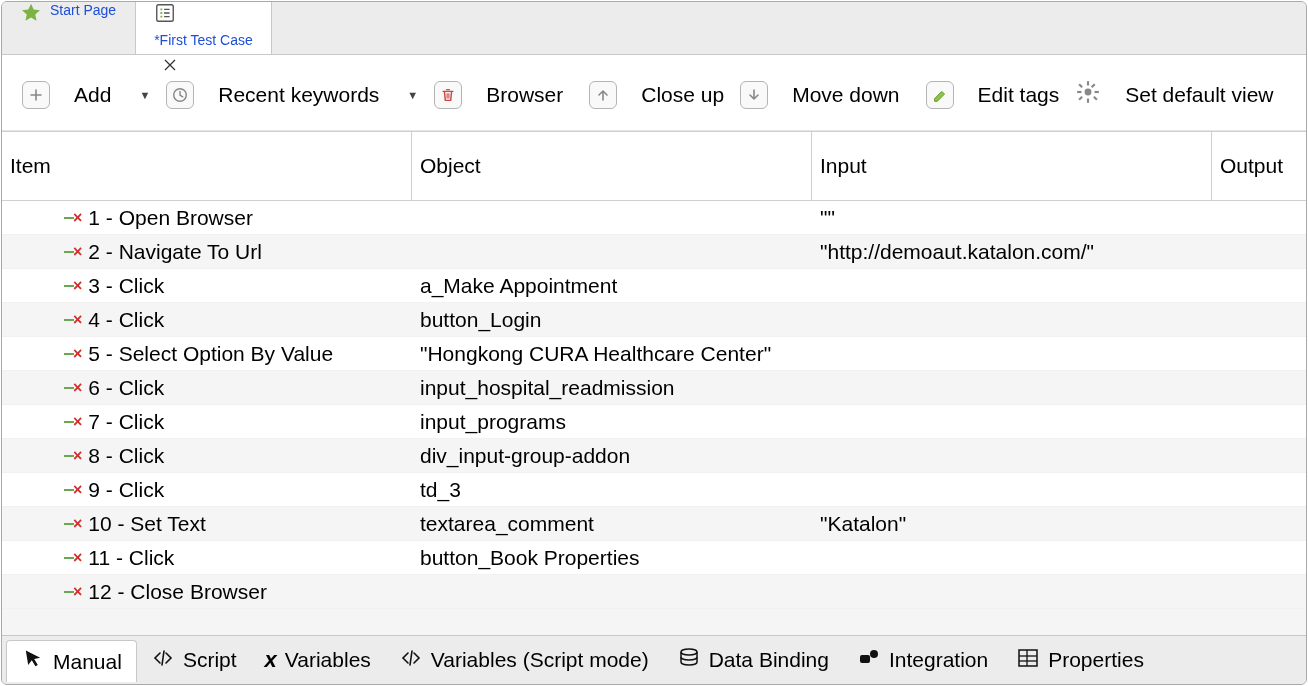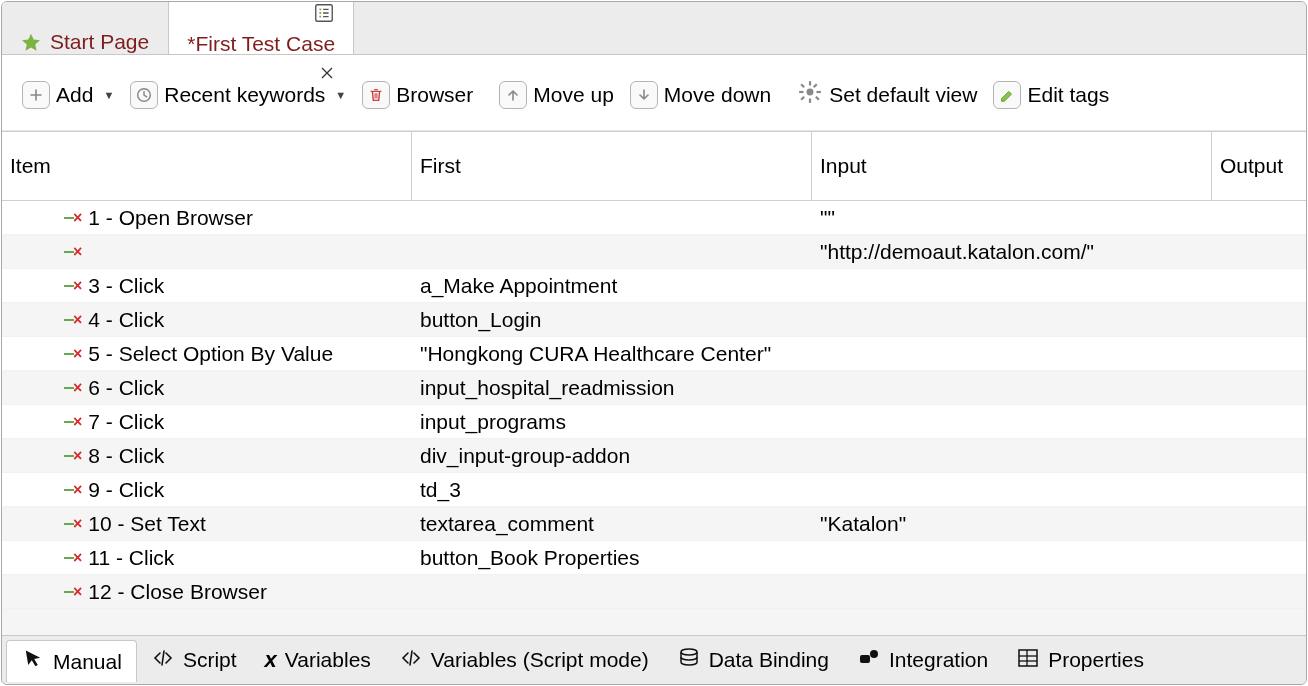--- a/index.html
+++ b/index.html
@@ -25,25 +25,25 @@
   }
   .tabbar {
     display: flex;
     align-items: stretch;
     height: 53px;
     background: #ececec;
     border-bottom: 1px solid #c8c8c8;
   }
   .tab {
     display: flex;
-    align-items: flex-end;
+    align-items: flex-start;
     gap: 8px;
     padding: 0 18px;
-    font-size: 21px;
-    color: #7f1d1d;
+    font-size: 14px;
+    color: #1d4ed8;
     cursor: default;
     border-right: 1px solid transparent;
   }
   .tab.inactive { background: #ececec; }
   .tab.active {
     background: #fff;
     border-right: 1px solid #c8c8c8;
     border-left: 1px solid #c8c8c8;
     position: relative;
     flex-direction: column;
@@ -59,21 +59,21 @@
   .list-icon { width:22px; height:22px; }
   .toolbar {
     display:flex;
     align-items:center;
     gap: 4px;
     padding: 22px 14px 18px 14px;
     background:#fff;
     border-bottom:1px solid #e5e5e5;
   }
   .tool-btn {
-    display:flex; align-items:center; gap:6px;
+    display:flex; align-items:center; gap:24px;
     font-size:21px;
     color:#000;
     cursor:pointer;
     padding:2px 6px;
     border-radius:4px;
   }
   .icon-box {
     width:28px; height:28px;
     border:1px solid #b4b4b4;
     border-radius:6px;
@@ -225,63 +225,63 @@
       </span>
       <span>Browser</span>
     </div>
     <div class="tool-sep"></div>
     <div class="tool-btn">
       <span class="icon-box">
         <svg viewBox="0 0 16 16" width="16" height="16">
             <path d="M8 13V4M4 8l4-4 4 4" fill="none" stroke="#888" stroke-width="1.6" stroke-linecap="round" stroke-linejoin="round"></path>
           </svg>
       </span>
-      <span>Move up</span>
+      <span>Close up</span>
     </div>
     <div class="tool-btn">
       <span class="icon-box">
         <svg viewBox="0 0 16 16" width="16" height="16">
             <path d="M8 3v9M4 8l4 4 4-4" fill="none" stroke="#888" stroke-width="1.6" stroke-linecap="round" stroke-linejoin="round"></path>
           </svg>
       </span>
       <span>Move down</span>
     </div>
     <div class="tool-sep"></div>
+    <div class="tool-btn">
+      <span class="icon-box">
+        <svg viewBox="0 0 20 20" width="18" height="18">
+          <path d="M4 14l8-8 3 3-8 8H4v-3z" fill="#8bc34a" stroke="#6a9a2f" stroke-width="1.1"></path>
+        </svg>
+      </span>
+      <span>Edit tags</span>
+    </div>
     <div class="tool-btn">
       <span>
         <svg viewBox="0 0 24 24" width="26" height="26">
           <circle cx="12" cy="12" r="3.2" fill="#888"></circle>
           <g fill="#888">
             <rect x="11" y="2" width="2" height="4"></rect>
               <rect x="11" y="18" width="2" height="4"></rect>
             <rect x="2" y="11" width="4" height="2"></rect>
               <rect x="18" y="11" width="4" height="2"></rect>
             <rect x="4.2" y="4.2" width="2" height="4" transform="rotate(-45 5.2 6.2)"></rect>
             <rect x="17.8" y="15.8" width="2" height="4" transform="rotate(-45 18.8 17.8)"></rect>
             <rect x="15.8" y="4.2" width="2" height="4" transform="rotate(45 16.8 6.2)"></rect>
             <rect x="4.2" y="15.8" width="2" height="4" transform="rotate(45 5.2 17.8)"></rect>
           </g>
         </svg>
       </span>
       <span>Set default view</span>
     </div>
-    <div class="tool-btn">
-      <span class="icon-box">
-        <svg viewBox="0 0 20 20" width="18" height="18">
-          <path d="M4 14l8-8 3 3-8 8H4v-3z" fill="#8bc34a" stroke="#6a9a2f" stroke-width="1.1"></path>
-        </svg>
-      </span>
-      <span>Edit tags</span>
-    </div>
   </div>
 
   <div class="table-wrap">
     <div class="thead">
       <div>Item</div>
-      <div>First</div>
+      <div>Object</div>
       <div>Input</div>
       <div>Output</div>
     </div>
     <div class="tbody" id="tbody">
         <div class="trow even">
           <div class="cell cell-item">
             <span class="step-icon">
               <span class="step-green"></span>
               <span class="step-x">×</span>
             </span>
@@ -290,20 +290,21 @@
           <div class="cell"></div>
           <div class="cell">""</div>
           <div class="cell"></div>
         </div>
         <div class="trow odd">
           <div class="cell cell-item">
             <span class="step-icon">
               <span class="step-green"></span>
               <span class="step-x">×</span>
             </span>
+            <span>2 - Navigate To Url</span>
           </div>
           <div class="cell"></div>
           <div class="cell">"http://demoaut.katalon.com/"</div>
           <div class="cell"></div>
         </div>
         <div class="trow even">
           <div class="cell cell-item">
             <span class="step-icon">
               <span class="step-green"></span>
               <span class="step-x">×</span>

